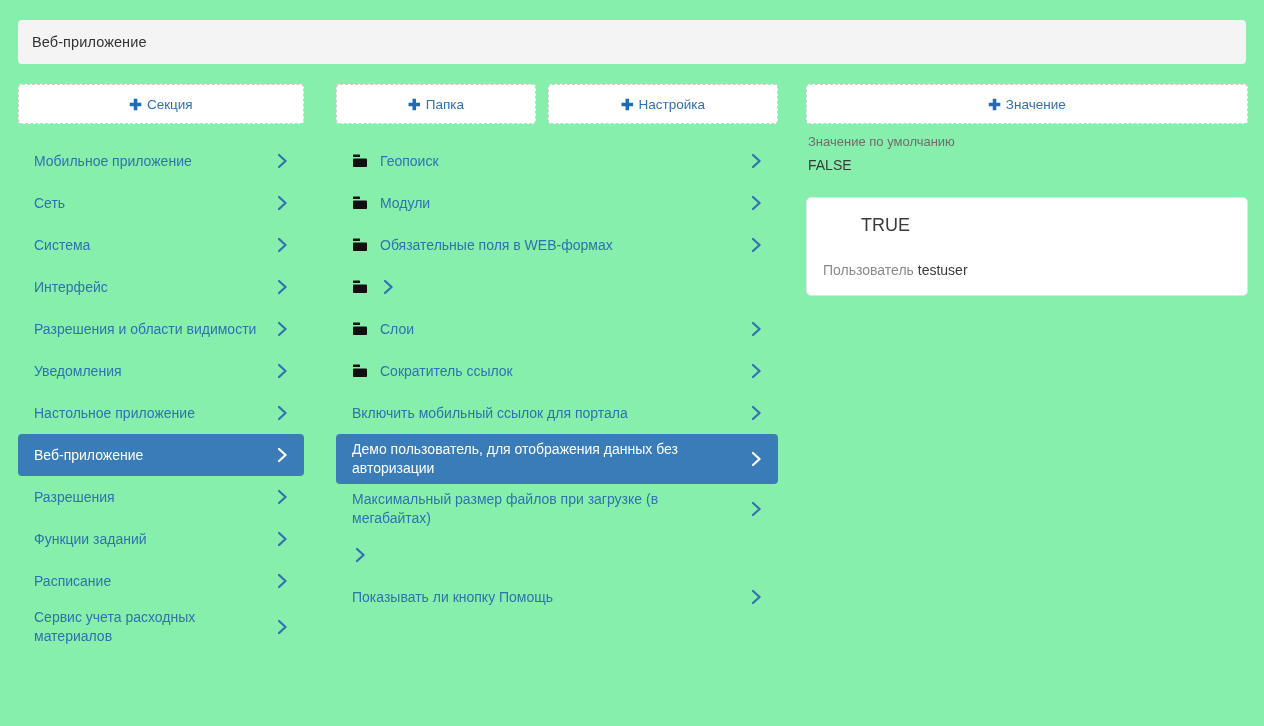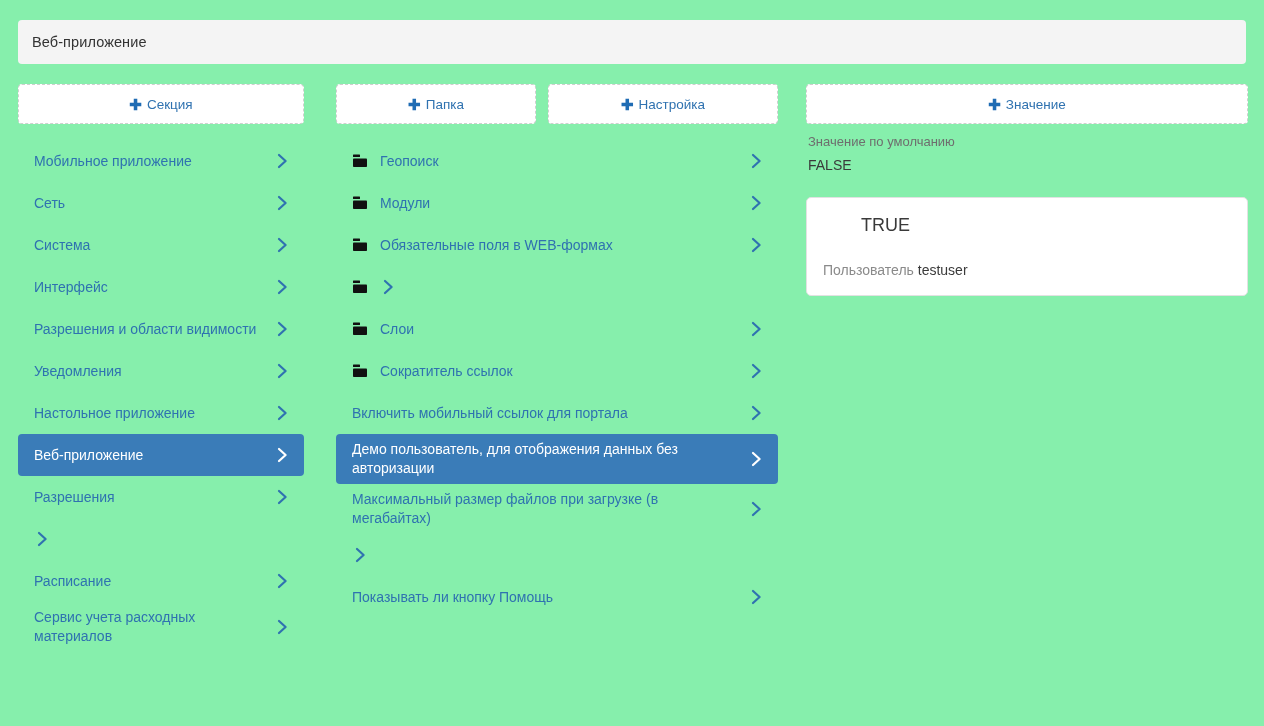--- a/index.html
+++ b/index.html
@@ -262,20 +262,21 @@
           </div>
           <div class="row">
             <div class="row-label">Разрешения</div>
             <div class="chev">
               <svg class="chev-svg" width="11" height="16" viewBox="0 0 11 16" aria-hidden="true">
                 <path d="M2 2 L8.6 8 L2 14" fill="none" stroke="currentColor" stroke-width="2.2" stroke-linecap="round" stroke-linejoin="round"></path>
               </svg>
             </div>
           </div>
           <div class="row">
+            <div class="row-label">Функции заданий</div>
             <div class="chev">
               <svg class="chev-svg" width="11" height="16" viewBox="0 0 11 16" aria-hidden="true">
                 <path d="M2 2 L8.6 8 L2 14" fill="none" stroke="currentColor" stroke-width="2.2" stroke-linecap="round" stroke-linejoin="round"></path>
               </svg>
             </div>
           </div>
           <div class="row">
             <div class="row-label">Расписание</div>
             <div class="chev">
               <svg class="chev-svg" width="11" height="16" viewBox="0 0 11 16" aria-hidden="true">

